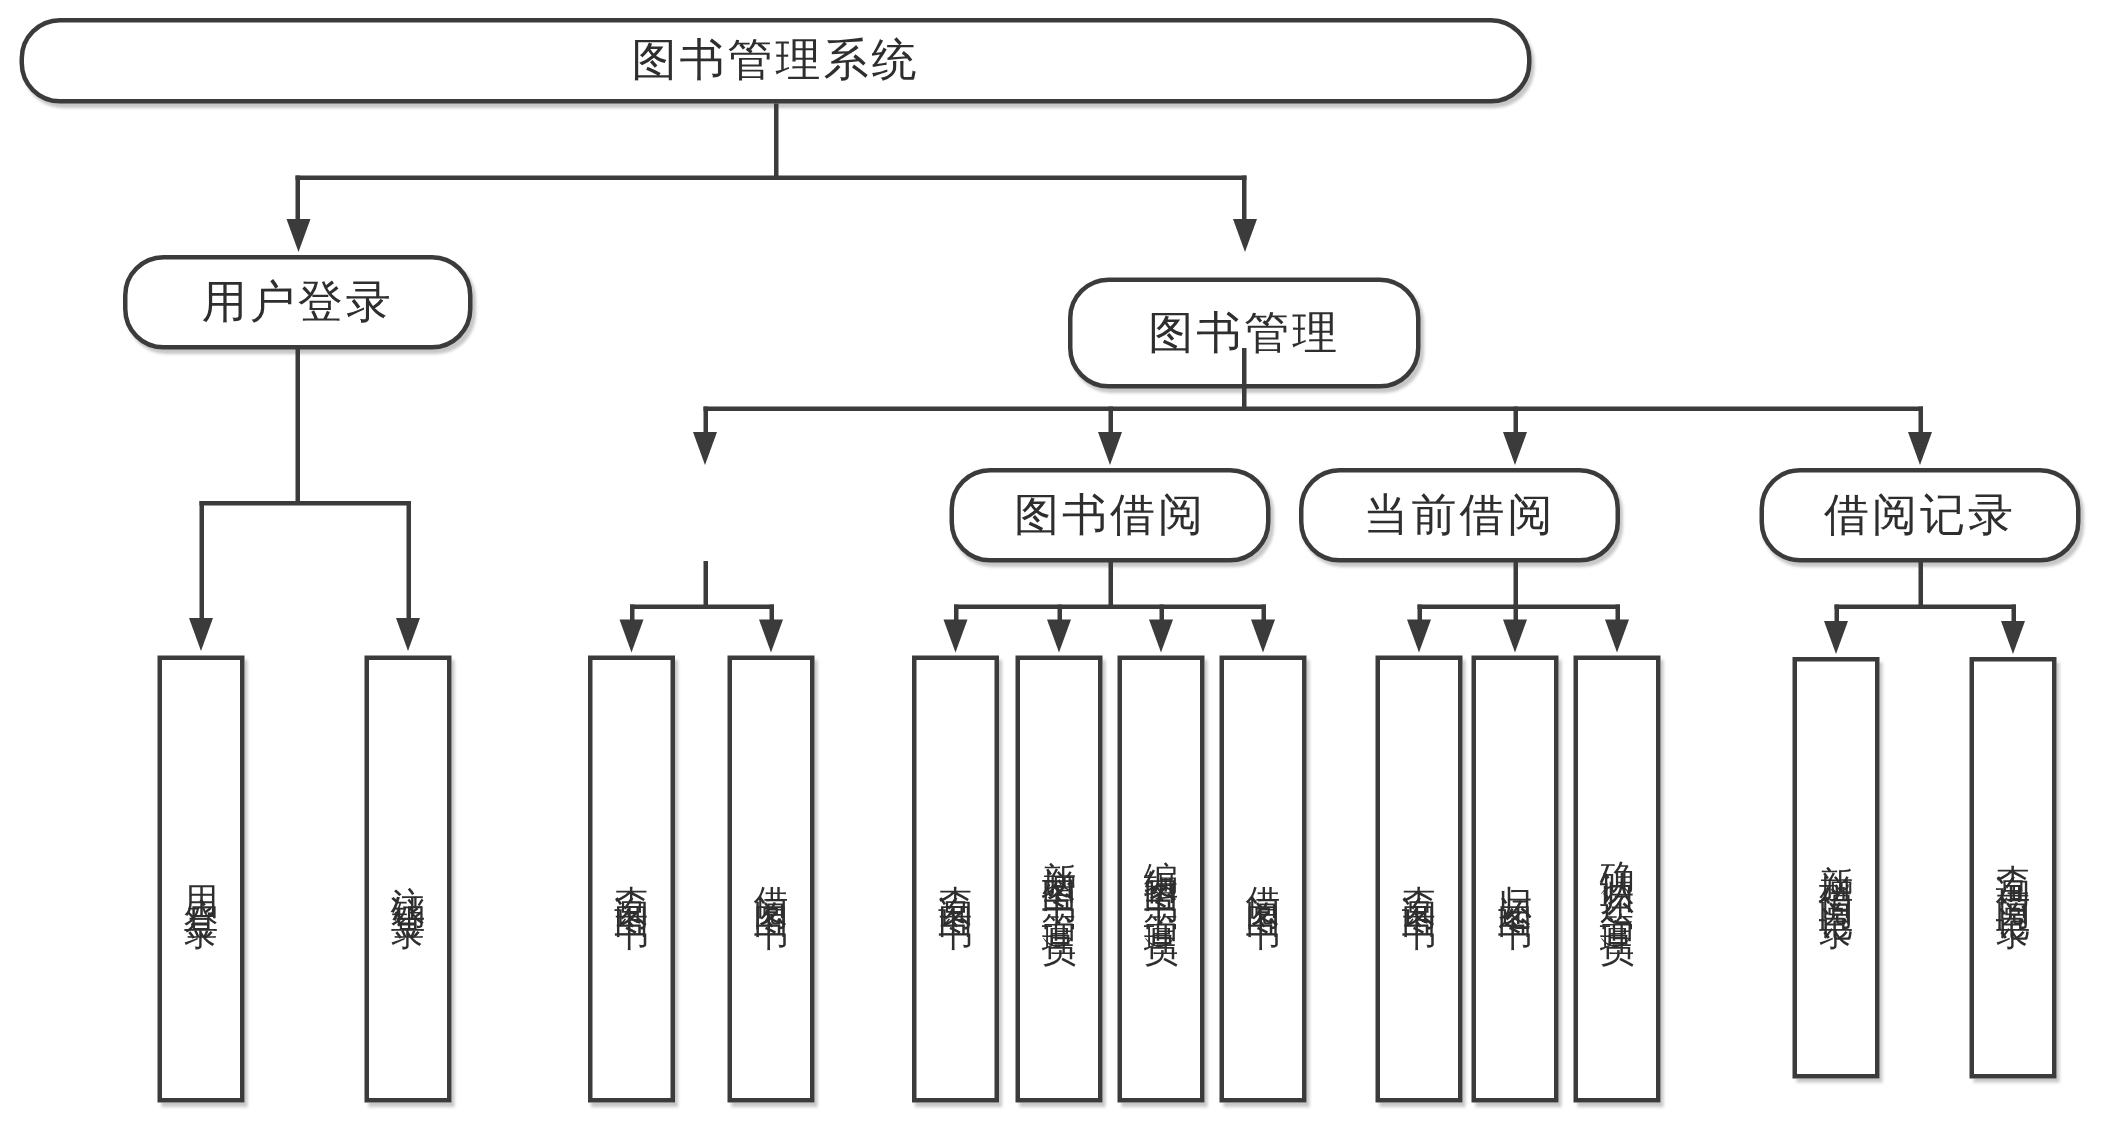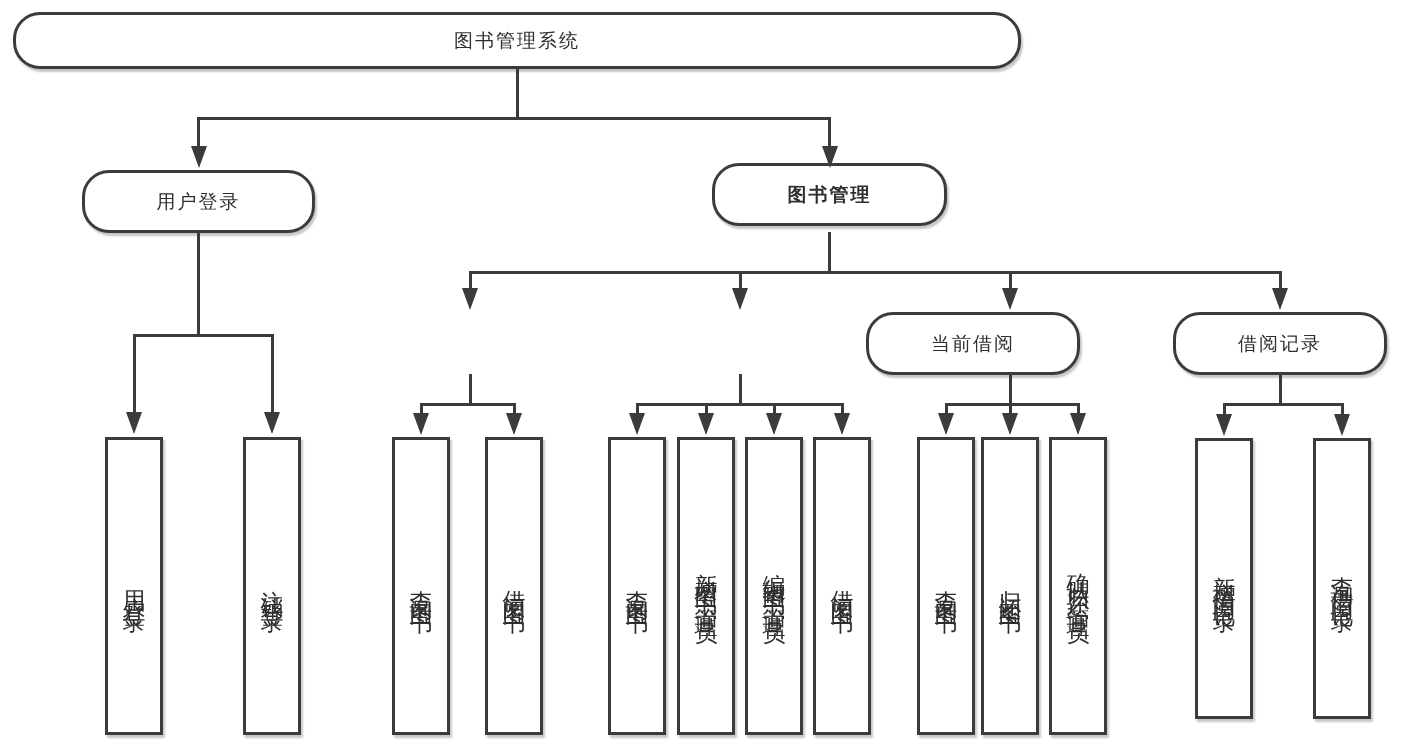--- a/index.html
+++ b/index.html
@@ -6,21 +6,21 @@
   #stage {
     position:relative; width:1405px; height:747px; background:#ffffff;
     font-family:"Liberation Sans","DejaVu Sans",sans-serif; overflow:hidden;
   }
   .box {
     position:absolute; box-sizing:border-box;
     border:3px solid #3b3b3b; background:#ffffff; color:#2e2e2e;
     display:flex; align-items:center; justify-content:center;
     box-shadow:2px 3px 2px rgba(70,70,70,0.30);
   }
-  .hbox { font-size:19px; letter-spacing:2px; white-space:nowrap;border-radius:27px; }
+  .hbox { font-size:30px; letter-spacing:2px; white-space:nowrap;border-radius:27px; }
   .vbox {
     writing-mode:vertical-rl; text-orientation:mixed;
     font-size:23px; letter-spacing:7px; line-height:1;
   }
   .ln { position:absolute; background:#3b3b3b; }
   .ar {
     position:absolute; width:0; height:0;
     border-left:8px solid transparent; border-right:8px solid transparent;
     border-top:22px solid #3b3b3b;
   }
@@ -31,22 +31,23 @@
   }
 </style>
 </head>
 <body>
 
 <div id="stage">
 
   <div class="box hbox" style="left:13px;top:12px;width:1008px;height:57px;">图书管理系统</div>
 
   <div class="box hbox" style="left:82px;top:170px;width:233px;height:63px;">用户登录</div>
-  <div class="box hbox" style="left:712px;top:163px;width:235px;height:63px;font-weight:bold;">图书管理</div>
+  <div class="box hbox" style="left:712px;top:185px;width:235px;height:74px;">图书管理</div>
 
+  <div class="box hbox" style="left:633px;top:312px;width:214px;height:63px;">图书借阅</div>
   <div class="box hbox" style="left:866px;top:312px;width:214px;height:63px;">当前借阅</div>
   <div class="box hbox" style="left:1173px;top:312px;width:214px;height:63px;">借阅记录</div>
 
   <div class="box vbox" style="left:105px;top:437px;width:58px;height:298px;">用户登录</div>
   <div class="box vbox" style="left:243px;top:437px;width:58px;height:298px;">注销登录</div>
 
   <div class="box vbox" style="left:392px;top:437px;width:58px;height:298px;">查询图书</div>
   <div class="box vbox" style="left:485px;top:437px;width:58px;height:298px;">借阅图书</div>
 
   <div class="box vbox" style="left:608px;top:437px;width:58px;height:298px;">查询图书</div>

